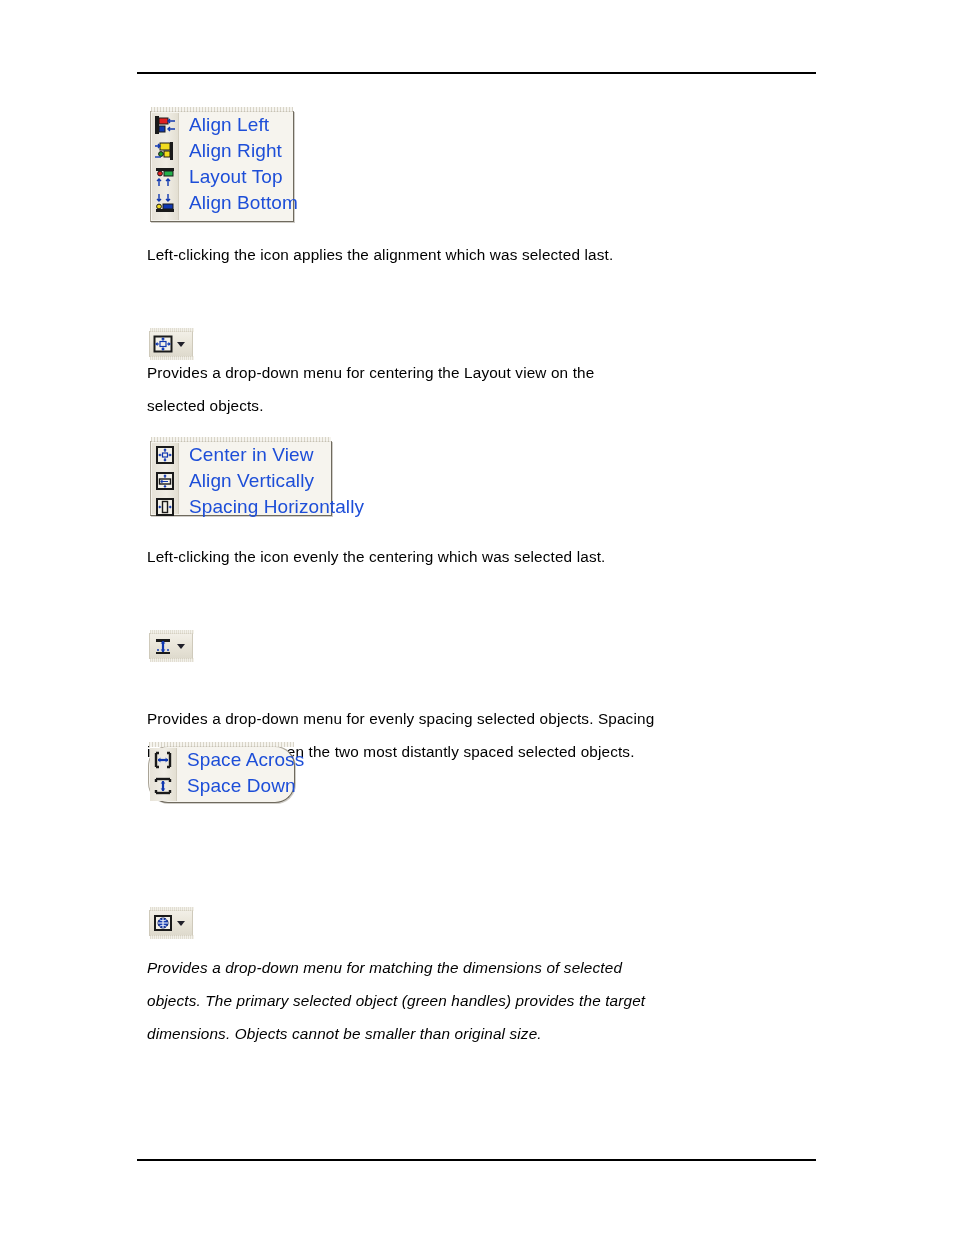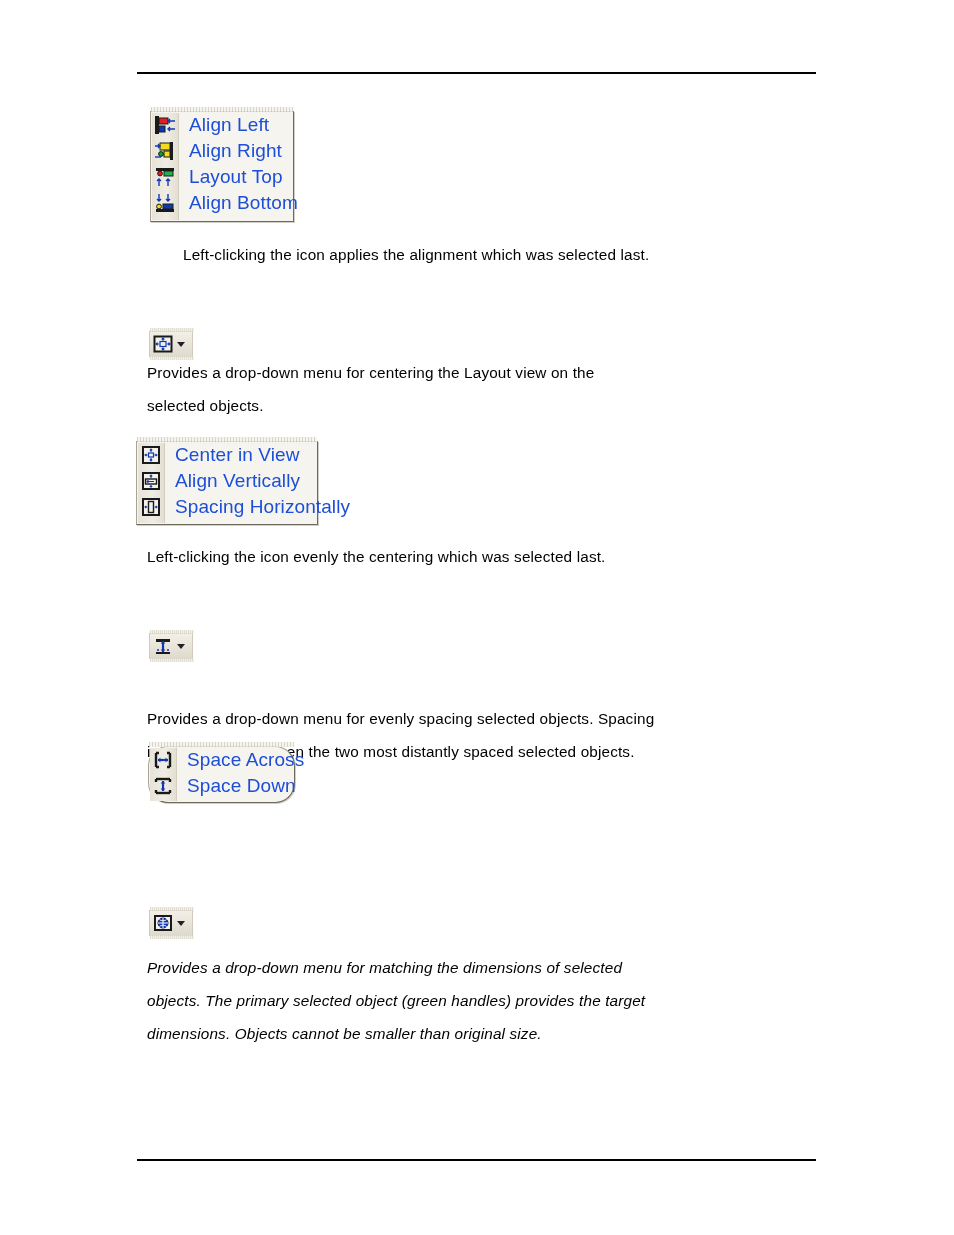--- a/index.html
+++ b/index.html
@@ -190,42 +190,42 @@
           <rect x="10" y="12" width="10" height="5" fill="#1038b0" stroke="#1a1a1a" stroke-width="1"></rect>
           <circle cx="6" cy="14.5" r="2.4" fill="#f2dc1e" stroke="#1a1a1a" stroke-width="1"></circle>
           <path d="M6 2 L6 9 M4 7 L6 9 L8 7" stroke="#1038b0" stroke-width="1.4" fill="none"></path>
           <path d="M15 2 L15 9 M13 7 L15 9 L17 7" stroke="#1038b0" stroke-width="1.4" fill="none"></path>
         </svg>
       </span>
       <span class="mi-label">Align Bottom</span>
     </div>
   </div>
 
-  <div class="para" style="top:238px;margin-left:36px;">Left-clicking the icon applies the alignment which was selected last.</div>
+  <div class="para" style="top:238px;">Left-clicking the icon applies the alignment which was selected last.</div>
 
   <div class="tool-btn" style="left:149px; top:331px;">
     <div class="fuzz-top"></div>
     <div class="fuzz-bot"></div>
     <span class="glyph">
       <svg viewBox="0 0 22 20" width="22" height="20">
         <rect x="2.5" y="2.5" width="17" height="15" fill="#f3f1e9" stroke="#1a1a1a" stroke-width="2"></rect>
         <rect x="8" y="7.5" width="6" height="5" fill="#f3f1e9" stroke="#1038b0" stroke-width="1.2"></rect>
         <path d="M4 10 L7 10 M5.6 8.6 L4 10 L5.6 11.4" stroke="#1038b0" stroke-width="1.2" fill="none"></path>
         <path d="M18 10 L15 10 M16.4 8.6 L18 10 L16.4 11.4" stroke="#1038b0" stroke-width="1.2" fill="none"></path>
         <path d="M11 4 L11 6.8 M9.6 5.4 L11 4 L12.4 5.4" stroke="#1038b0" stroke-width="1.2" fill="none"></path>
         <path d="M11 16 L11 13.2 M9.6 14.6 L11 16 L12.4 14.6" stroke="#1038b0" stroke-width="1.2" fill="none"></path>
       </svg>
     </span>
     <span class="caret"></span>
   </div>
 
   <div class="para" style="top:356px;">Provides a drop-down menu for centering the Layout view on the
 selected objects.</div>
 
-  <div class="menu" style="left:136px; top:441px; width:182px; height:84px;">
+  <div class="menu" style="left:150px; top:441px; width:182px; height:75px;">
     <div class="scanline"></div>
     <div class="gutter"></div>
 
     <div class="menu-item">
       <span class="mi-icon">
         <svg viewBox="0 0 24 22" width="24" height="22">
           <rect x="4" y="3" width="16" height="16" fill="#f3f1e9" stroke="#1a1a1a" stroke-width="2"></rect>
           <rect x="9.5" y="9" width="5" height="4" fill="#f3f1e9" stroke="#1038b0" stroke-width="1.2"></rect>
           <path d="M6 11 L8.6 11 M7.4 9.8 L6 11 L7.4 12.2" stroke="#1038b0" stroke-width="1.1" fill="none"></path>
           <path d="M18 11 L15.4 11 M16.6 9.8 L18 11 L16.6 12.2" stroke="#1038b0" stroke-width="1.1" fill="none"></path>

